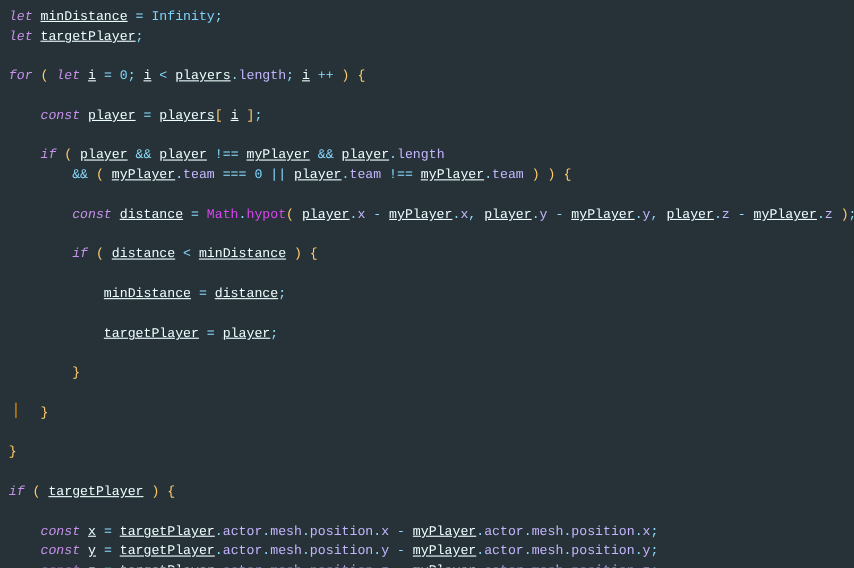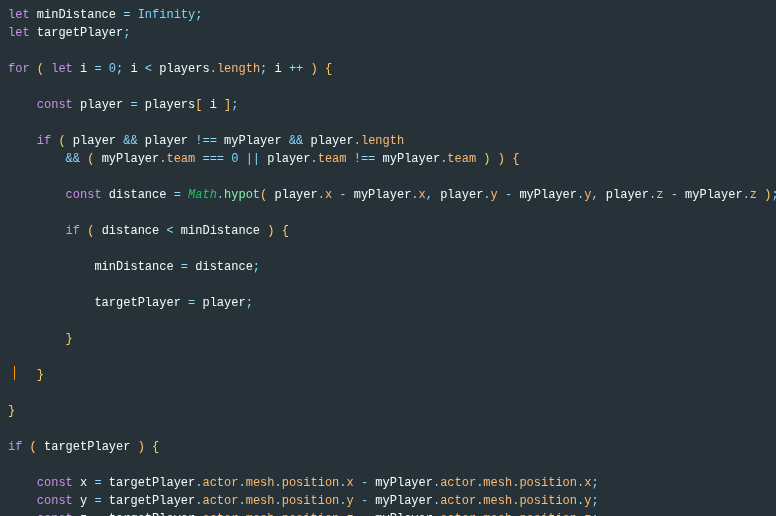--- a/index.html
+++ b/index.html
@@ -12,27 +12,27 @@
   }
   .editor {
     position: relative;
     font-family: Consolas, "Courier New", monospace;
     font-size: 12px;
     line-height: 18px;
     white-space: pre;
     color: #eeffff;
     padding: 6px 8px;
   }
-  .kw   { color: #c792ea; }  
-  .var  { color: #eeffff; }
+  .kw   { color: #c792ea; font-style: italic; }  
+  .var  { color: #eeffff; text-decoration: underline; }
   .op   { color: #89ddff; }
   .num  { color: #7dd3fc; }
-  .prop { color: #fdba74; }
-  .obj  { color: #22c55e; font-style: italic; }
-  .fn   { color: #86efac; }
+  .prop { color: #c4b5fd; }
+  .obj  { color: #d946ef; }
+  .fn   { color: #d946ef; }
   .paren{ color: #ffcb6b; }
   .brace{ color: #ffcb6b; }
   .brkt { color: #ffcb6b; }
   .cursor {
     position: absolute;
     left: 14px;
     top: calc(6px + 18px * 20);
     width: 1px;
     height: 14px;
     background: #ff9800;

